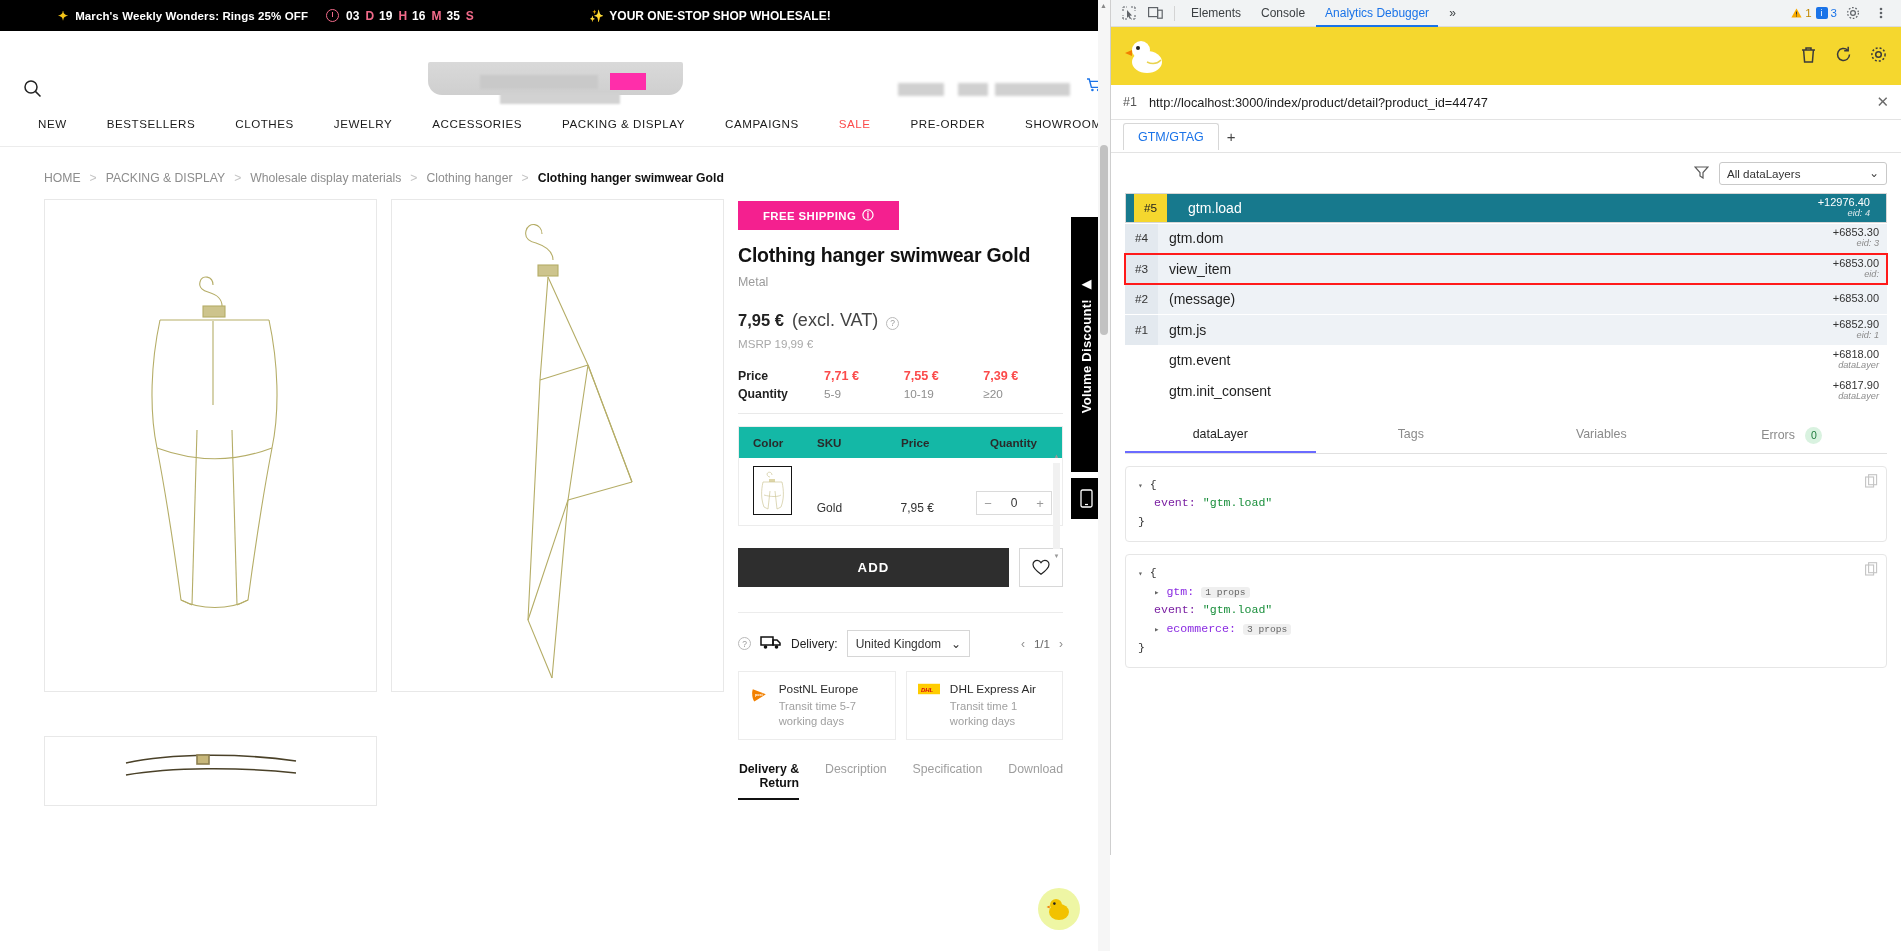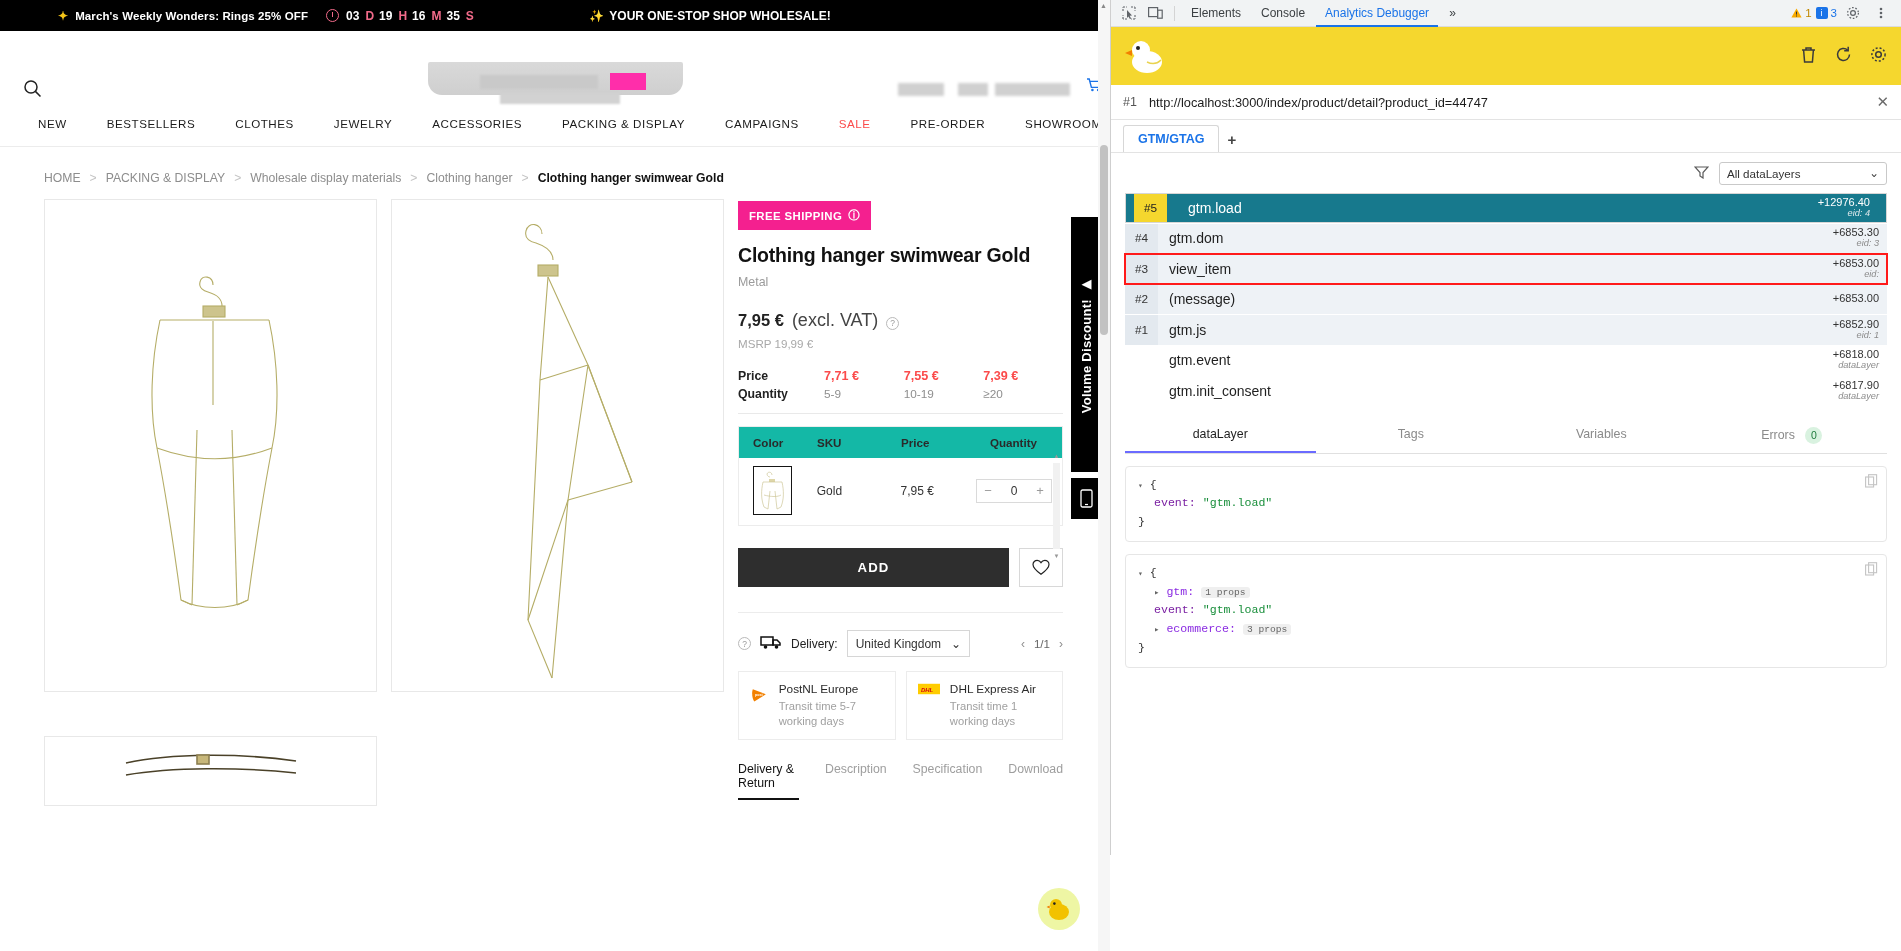--- a/index.html
+++ b/index.html
@@ -40,21 +40,21 @@
 
   .body-cols { display: flex; padding: 14px 0 0 44px; gap: 14px; }
   .gal { display: flex; gap: 14px; }
   .gbox { width: 333px; height: 493px; border: 1px solid #e8e8e8; background: #fff; position: relative; }
   .gbox.b2 { width: 333px; }
   .gthumb { position: absolute; left: 44px; top: 736px; width: 333px; height: 70px; border: 1px solid #e8e8e8; overflow: hidden; background:#fff; }
   .thumb-img { position: absolute; left: 50%; top: 4px; transform: translateX(-50%); }
 
   
   .info { width: 325px; padding-top: 2px; }
-  .ship-badge { display: inline-flex; align-items: center; gap: 6px; background: #f4208f; color: #fff; font-size: 11.4px; font-weight: 700; letter-spacing: .4px; padding: 7px 11px; }
+  .ship-badge { display: inline-flex; align-items: center; gap: 6px; background: #f4208f; color: #fff; font-size: 11.4px; font-weight: 700; letter-spacing: .4px; padding: 7px 25px; }
   .ptitle { font-size: 19.5px; font-weight: 700; margin-top: 14px; letter-spacing: -.2px; color:#111; }
   .pmat { font-size: 12.4px; color: #9b9b9b; margin-top: 8px; }
   .price-row { margin-top: 21px; display: flex; align-items: baseline; gap: 8px; }
   .price-main { font-size: 16.5px; font-weight: 700; }
   .excl { font-size: 18px; color: #444; }
   .qmark { display:inline-flex; align-items:center; justify-content:center; width: 13px; height: 13px; border: 1px solid #b9b9b9; border-radius: 50%; font-size: 8.5px; color: #9a9a9a; }
   .msrp { font-size: 11.6px; color: #a8a8a8; margin-top: 6px; }
 
   .tier { margin-top: 17px; }
   .tier table { width: 100%; border-collapse: collapse; }
@@ -63,21 +63,21 @@
   .tier .pv { color: #fb4b4b; font-weight: 700; font-size: 12.6px; }
   .tier .qv { color: #8e8e8e; font-size: 11.8px; }
   .tier-sep { border-bottom: 1px solid #e9e9e9; margin-top: 10px; }
 
   .vtable { margin-top: 12px; border: 1px solid #ececec; position: relative; }
   .vthead { display: flex; background: #14b8a6; font-size: 11.6px; font-weight: 700; color: #2a2a2a; padding: 9px 0; }
   .vthead div:nth-child(1){ width: 78px; padding-left: 14px; }
   .vthead div:nth-child(2){ width: 84px; }
   .vthead div:nth-child(3){ width: 72px; }
   .vthead div:nth-child(4){ width: 78px; text-align: right; padding-right: 14px; }
-  .vrow { display: flex; align-items: center; padding: 8px 0 10px; }
+  .vrow { display: flex; align-items: flex-end; padding: 8px 0 10px; }
   .vrow .c1 { width: 78px; padding-left: 14px; }
   .swatch { width: 39px; height: 49px; border: 1px solid #151515; background: #fff; position: relative; overflow:hidden; }
   .vrow .c2 { width: 84px; font-size: 12px; color: #333; }
   .vrow .c3 { width: 72px; font-size: 12px; color: #333; }
   .vrow .c4 { width: 90px; display: flex; justify-content: flex-end; padding-right: 10px; }
   .stepper { display: flex; align-items: center; border: 1px solid #dadada; height: 24px; }
   .stepper button { width: 22px; height: 22px; border: none; background: #fff; color: #9a9a9a; font-size: 13px; cursor: pointer; line-height: 1; }
   .stepper .num { width: 30px; text-align: center; font-size: 12px; color: #333; }
   .vscroll { position: absolute; right: 2px; top: 36px; width: 7px; height: 86px; }
   .vscroll .track { width: 7px; height: 100%; background: #f1f1f1; }
@@ -94,21 +94,21 @@
   .pager { margin-left: auto; display: flex; align-items: center; gap: 9px; font-size: 11.6px; color: #666; }
   .pager span.ar { color: #8e8e8e; cursor: pointer; font-size:12px; }
 
   .carriers { display: flex; gap: 10px; margin-top: 14px; }
   .carrier { flex: 1; border: 1px solid #ececec; padding: 10px 11px; display: flex; gap: 10px; align-items: flex-start; }
   .carrier .nm { font-size: 11.8px; color: #2b2b2b; }
   .carrier .tt { font-size: 11.2px; color: #a0a0a0; margin-top: 3px; line-height: 1.33; }
 
   .tabs { display: flex; gap: 26px; margin-top: 22px; font-size: 12.3px; color: #9e9e9e; }
   .tabs .t { padding-bottom: 8px; cursor: pointer; }
-  .tabs .t.on { color: #111; font-weight: 400; border-bottom: 2px solid #111; }
+  .tabs .t.on { color: #111; font-weight: 700; border-bottom: 2px solid #111; text-align: right; }
 
   .vol-tab { position: absolute; right: 8px; top: 217px; width: 31px; height: 255px; background: #000; color: #fff; display: flex; flex-direction: column; align-items: center; justify-content: center; gap: 8px; cursor: pointer; }
   .vol-tab .txt { writing-mode: vertical-rl; transform: rotate(180deg); font-size: 13px; font-weight: 700; letter-spacing: .3px; }
   .mob-tab { position: absolute; right: 8px; top: 478px; width: 31px; height: 41px; background: #000; color: #fff; display: flex; align-items: center; justify-content: center; cursor: pointer; }
 
   .pg-scroll { position: absolute; right: 0; top: 0; width: 12px; height: 951px; background: #f6f6f6; }
   .pg-scroll .thumbb { position: absolute; left: 2px; top: 145px; width: 8px; height: 190px; background: #c2c2c2; border-radius: 4px; }
   .pg-scroll .up { position:absolute; top:2px; left:2px; font-size:7px; color:#888; }
 
   .chatbot { position: absolute; right: 30px; bottom: 21px; width: 42px; height: 42px; border-radius: 50%; background: #eef6a4; display: flex; align-items: center; justify-content: center; cursor: pointer; }
@@ -128,21 +128,21 @@
   .gtm-head { height: 58px; background: #f5d72e; display: flex; align-items: center; padding: 0 14px; }
   .duck { width: 42px; height: 42px; }
   .gtm-head .right { margin-left: auto; display: flex; gap: 18px; align-items: center; }
   .gtm-head .right svg { cursor: pointer; }
 
   .urlbar { height: 35px; border-bottom: 1px solid #e3e3e3; display: flex; align-items: center; padding: 0 12px; gap: 12px; background: #fff; }
   .urlbar .hash { color: #555; font-size: 12.5px; }
   .urlbar .u { font-size: 12.8px; color: #1c1c1c; }
   .urlbar .x { margin-left: auto; color: #6b6b6b; font-size: 15px; cursor: pointer; }
 
-  .gtabs { height: 33px; border-bottom: 1px solid #e3e3e3; display: flex; align-items: flex-end; padding-left: 12px; gap: 0; font-weight: bold; }
+  .gtabs { height: 33px; border-bottom: 1px solid #e3e3e3; display: flex; align-items: center; padding-left: 12px; gap: 0; }
   .gtab { padding: 6px 14px; font-size: 12.5px; color: #1a73e8; border: 1px solid #d7d7d7; border-bottom: none; background: #fff; cursor: pointer; border-radius: 3px 3px 0 0; }
   .gtab.plus { border: none; color: #444; font-size: 15px; padding: 4px 8px; }
 
   .filtrow { height: 40px; display: flex; align-items: center; justify-content: flex-end; gap: 10px; padding: 0 14px; }
   .dl-sel { width: 168px; height: 23px; border: 1px solid #c9c9c9; border-radius: 3px; display: flex; align-items: center; justify-content: space-between; padding: 0 7px; font-size: 11.6px; color: #333; cursor: pointer; }
 
   .evlist { padding: 0 14px; }
   .ev { height: 29.5px; display: flex; align-items: center; background: #eef2f6; margin-bottom: 1px; position: relative; }
   .ev .idx { width: 33px; text-align: center; font-size: 11.8px; color: #333; background: #e3e9ef; height: 100%; display: flex; align-items: center; justify-content: center; }
   .ev .nm { padding-left: 11px; font-size: 14px; color: #1f1f1f; }

